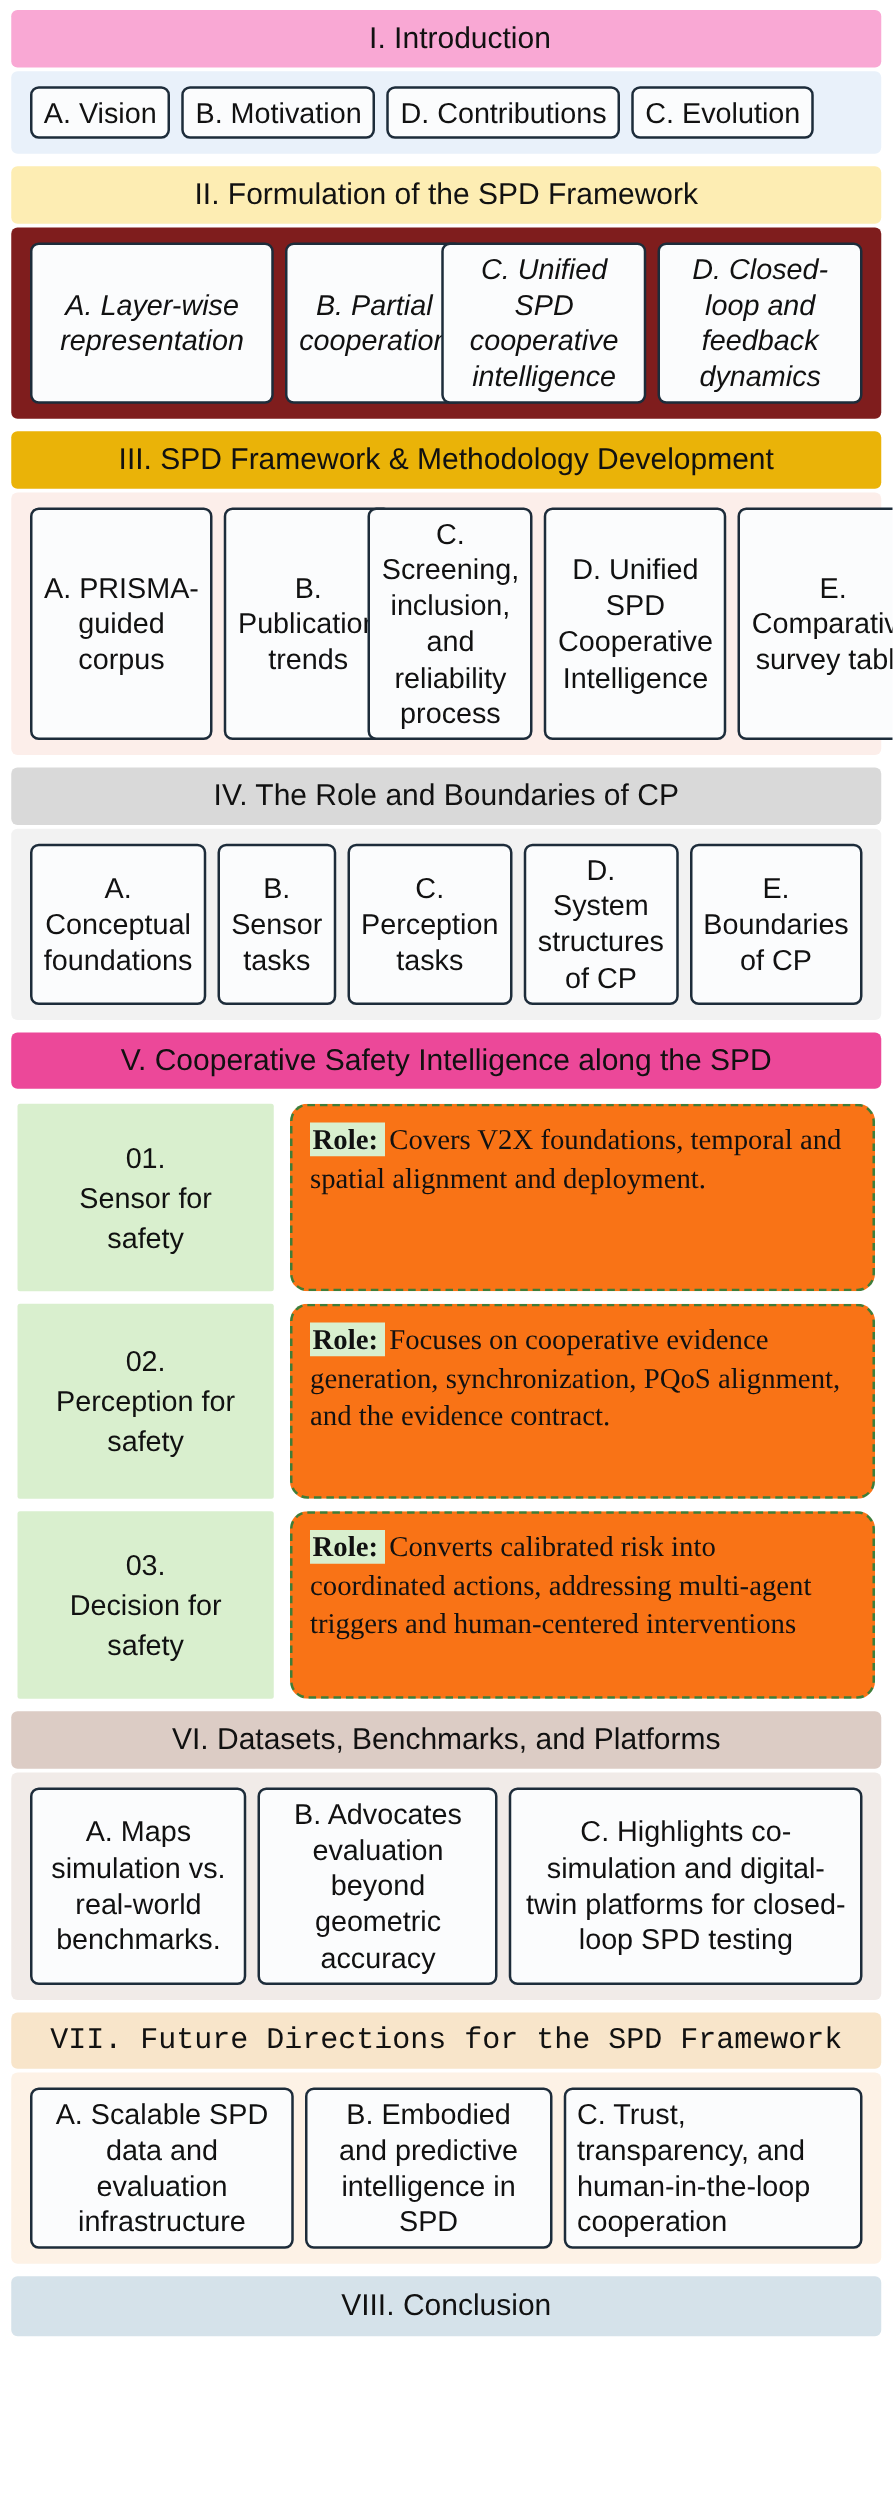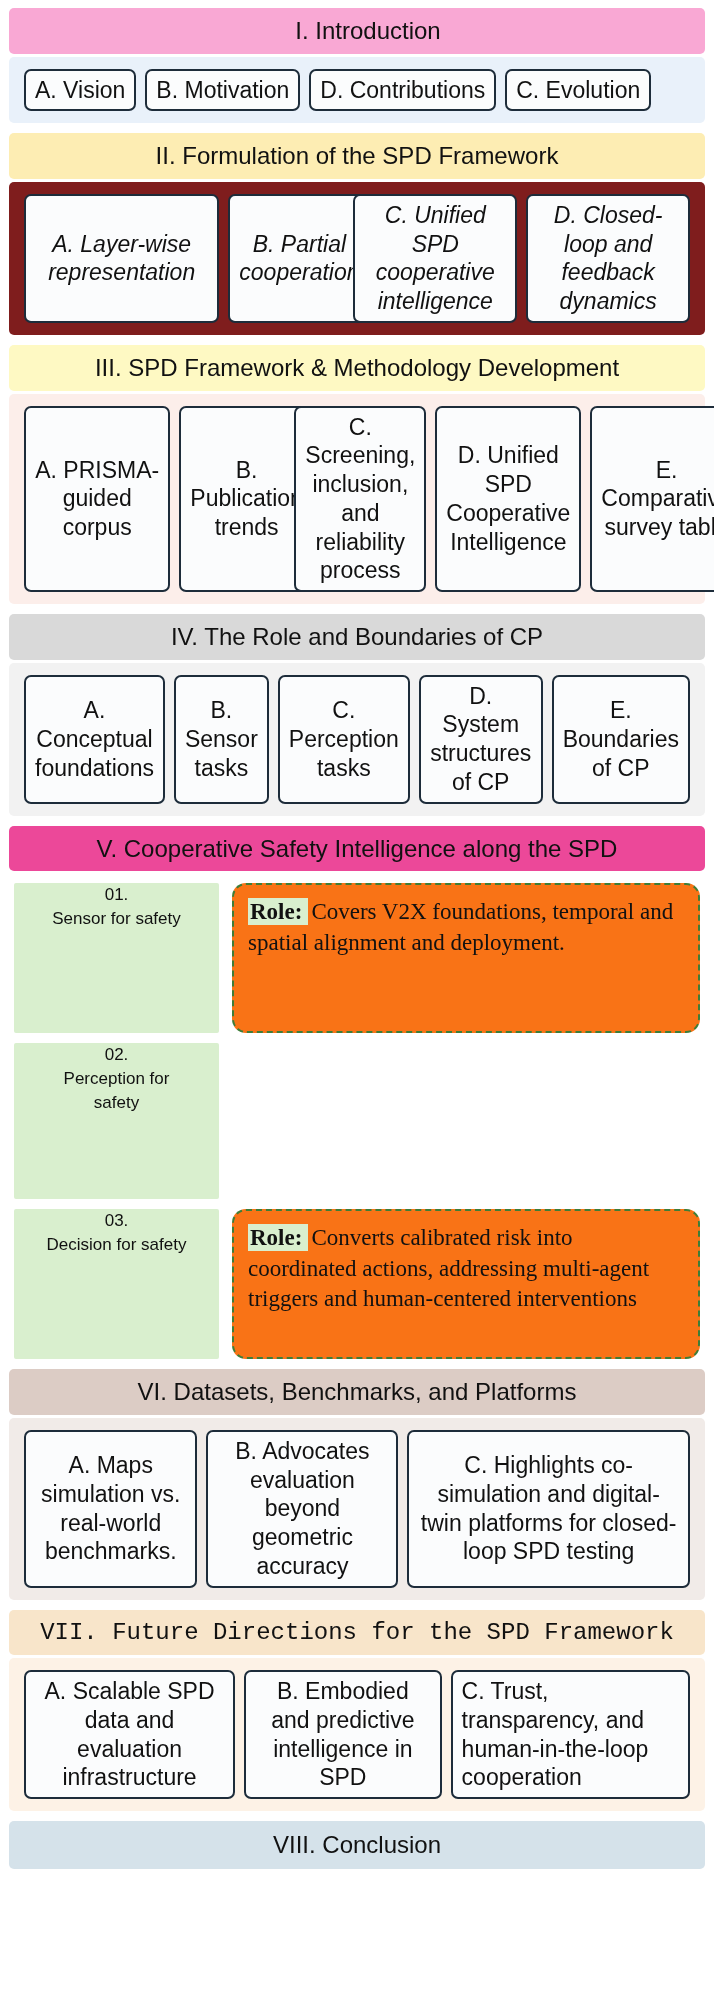--- a/index.html
+++ b/index.html
@@ -52,21 +52,21 @@
   .w61 { flex: 0 0 61%; }
   .w56 { flex: 0 0 56%; }
   .w57 { flex: 0 0 57%; }
   .w44 { flex: 0 0 44%; }
 
   
   .sec-i   .sec-header { background: #f9a8d4; padding-left: 26px; }
   .sec-i   .sec-body   { background: #e9f1fa; }
   .sec-ii  .sec-header { background: #fdedb3; }
   .sec-ii  .sec-body   { background: #7f1d1d; font-style: italic; }
-  .sec-iii .sec-header { background: #fef9c3; }
+  .sec-iii .sec-header { background: #eab308; }
   .sec-iii .sec-body   { background: #fceeea; }
   .sec-iv  .sec-header { background: #d9d9d9; }
   .sec-iv  .sec-body   { background: #f2f2f2; }
   .sec-v   .sec-header { background: #ec4899; }
   .sec-vi  .sec-header { background: #dcccc5; }
   .sec-vi  .sec-body   { background: #f1ebe8; }
   .sec-vii .sec-header { background: #f8e5ca; font-family: Liberation Mono, monospace; }
   .sec-vii .sec-body   { background: #fdf2e6; }
   .sec-viii .sec-header{ background: #d5e2ea; padding: 10px 4px; }
 
@@ -77,23 +77,23 @@
   .spd-rows { margin-top: 12px; display: flex; flex-direction: column; gap: 10px; padding: 0 5px; }
   .spd-row { display: flex; gap: 13px; min-height: 150px; }
   .spd-row.mid { min-height: 156px; }
   .spd-label {
     flex: 0 0 205px;
     background: #d9efce;
     border-radius: 2px;
     display: flex;
     flex-direction: column;
     align-items: center;
-    justify-content: flex-start;
+    justify-content: center;
     text-align: center;
-    font-size: 17px;
+    font-size: 23px;
     line-height: 1.4;
   }
   .spd-name { max-width: 155px; }
   .spd-role {
     flex: 1 1 auto;
     border: 2.5px dashed #3e7d38;
     border-radius: 14px;
     background: #f97316;
     padding: 12px 14px;
     font-size: 23px;
@@ -175,20 +175,21 @@
           <div>01.</div>
           <div class="spd-name">Sensor for safety</div>
         </div>
         <div class="spd-role"><span class="role-tag">Role:</span><span>Covers V2X foundations, temporal and spatial alignment and deployment.</span></div>
       </div>
       <div class="spd-row mid">
         <div class="spd-label">
           <div>02.</div>
           <div class="spd-name">Perception for safety</div>
         </div>
+        <div class="spd-role"><span class="role-tag">Role:</span><span>Focuses on cooperative evidence generation, synchronization, PQoS alignment, and the evidence contract.</span></div>
       </div>
       <div class="spd-row">
         <div class="spd-label">
           <div>03.</div>
           <div class="spd-name">Decision for safety</div>
         </div>
         <div class="spd-role"><span class="role-tag">Role:</span><span>Converts calibrated risk into coordinated actions, addressing multi-agent triggers and human-centered interventions</span></div>
       </div>
     </div>
   </section>

